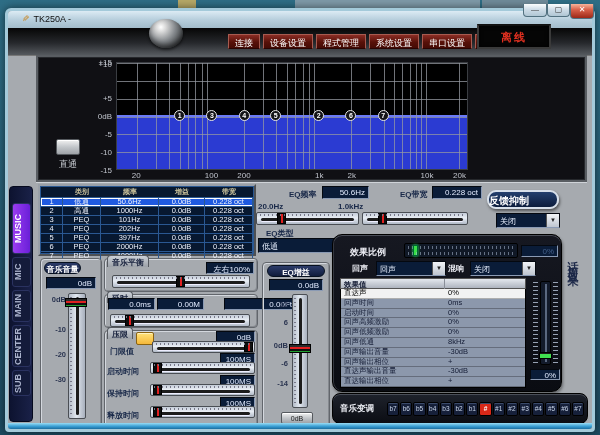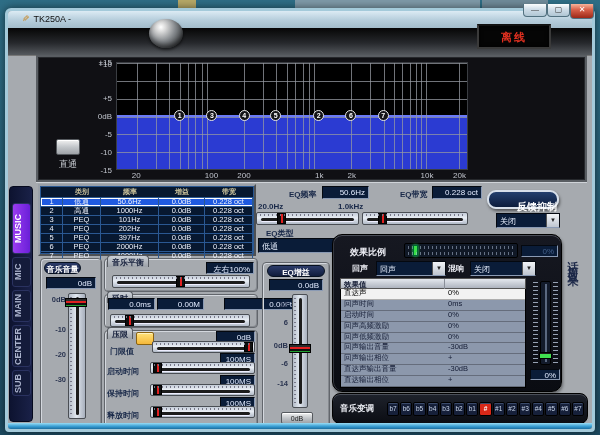--- a/index.html
+++ b/index.html
@@ -50,21 +50,21 @@
 .vslider::before{content:"";position:absolute;top:3px;bottom:3px;left:50%;width:3px;margin-left:-1px;background:#1c1c1c;border-radius:2px}
 .vslider::after{content:"";position:absolute;top:3px;bottom:3px;left:1px;width:2px;background:repeating-linear-gradient(180deg,#778 0 1px,transparent 1px 4px)}
 .vh{position:absolute;left:-4px;width:22px;height:9px;background:linear-gradient(180deg,#2a2a2a 0 2px,#e02020 2px 4px,#101010 4px 6px,#20a030 6px 8px,#222 8px 9px);border:1px solid #000;z-index:2}
 .dd{display:flex;background:#0a1c38;border:1px solid #04080f;border-bottom-color:#8a9ab4}
 .ddv{flex:1;color:#e8f0ff;font-size:8px;padding:2px 0 0 3px;white-space:nowrap;overflow:hidden}
 .ddb{width:13px;background:linear-gradient(180deg,#f2f4f7,#bfc6d0);color:#222;font-size:6px;text-align:center;line-height:13px;border-left:1px solid #555}
 .panel{border:1px solid #62666c;border-radius:4px;box-shadow:inset 1px 1px 0 #d4d8de,inset -1px -1px 0 #85898f}
 .ptab{background:linear-gradient(180deg,#ccd1d8,#9ca1a8);border:1px solid #565a60;border-bottom:none;border-radius:4px 4px 0 0;color:#16203c;font-weight:bold;font-size:8px;text-align:center;padding-top:1px}
 .tnavy{background:linear-gradient(180deg,#2c3c6a,#101c3c);border:1px solid #06101f;border-radius:6px;color:#fff;font-size:8px;font-weight:bold;text-align:center;padding-top:1px}
 .sticklab{width:26px;text-align:right;font-size:7.5px;font-weight:bold;color:#2a3450}
-.fbbtn{background:linear-gradient(180deg,#24406e,#0c1c3c);border:2px solid #d8e0ea;border-radius:9px;color:#fff;font-size:10px;font-weight:bold;text-align:right;padding-top:8px;box-shadow:1px 2px 3px rgba(0,0,0,.5)}
+.fbbtn{background:linear-gradient(180deg,#24406e,#0c1c3c);border:2px solid #d8e0ea;border-radius:9px;color:#fff;font-size:10px;font-weight:bold;text-align:left;padding-top:2px;box-shadow:1px 2px 3px rgba(0,0,0,.5)}
 .fx{left:332px;top:234px;width:230px;height:158px;background:linear-gradient(180deg,#161821,#0a0c12);border:1px solid #000;border-radius:10px;box-shadow:inset 0 1px 0 #4a4e58,inset 1px 0 0 #34373f,1px 2px 3px rgba(0,0,0,.4)}
 .fxlab{color:#ecedf4;font-size:9px;font-weight:bold}
 .ratio{background:#101826;border:1px solid #000;border-radius:2px}
 .ratio::before{content:"";position:absolute;left:3px;right:3px;top:2px;height:3px;background:repeating-linear-gradient(90deg,rgba(170,185,210,.55) 0 1px,transparent 1px 4px)}
 .ratio::after{content:"";position:absolute;left:3px;right:3px;bottom:2px;height:3px;background:repeating-linear-gradient(90deg,rgba(170,185,210,.55) 0 1px,transparent 1px 4px)}
 .rh{position:absolute;top:1px;width:5px;height:11px;background:#38e048;border:1px solid #063;box-shadow:0 0 3px #3f6}
 #fxh{display:grid;grid-template-columns:104px 1fr;background:linear-gradient(180deg,#e4e8ee,#aeb4bf);border:1px solid #555}
 .fxhc{font-size:7.5px;font-weight:bold;color:#141c34;padding:1px 0 0 3px;border-right:1px solid #8a8f99}
 #fxrows{display:flex;flex-direction:column;border:1px solid #000;border-top:none}
 .fxr{flex:1;display:grid;grid-template-columns:104px 1fr;background:#8c98ac;border-bottom:1px solid rgba(0,0,0,.28)}
@@ -91,20 +91,29 @@
   <div class="frag" style="left:295px;width:185px;background:#93a5b2"></div>
   <div class="frag" style="left:482px;width:66px;background:#81929f"></div>
 
   <div class="a frame"></div>
   <div class="a titlebar"><span class="pencil">✎</span><span>TK250A -</span></div>
   <div class="a wbtn" style="left:523px;width:24px">—</div>
   <div class="a wbtn" style="left:547px;width:23px">▢</div>
   <div class="a wbtn close" style="left:570px;width:24px">✕</div>
   <div class="a hdr"></div>
   <div class="a sphere"></div>
+  <div class="a" id="menu">
+      <div class="mbtn">连接</div>
+      <div class="mbtn">设备设置</div>
+      <div class="mbtn">程式管理</div>
+      <div class="mbtn">系统设置</div>
+      <div class="mbtn">串口设置</div>
+      <div class="mbtn">加锁</div>
+      <div class="mbtn">关于</div>
+    </div>
   <div class="a offline">离线</div>
 
   <div class="a eqpanel"></div>
   <div class="a" id="plot">
     <div id="fill"></div>
     <div id="zline"></div>
   <div class="vgrid" style="left: 5.72784%;"></div>
       <div class="vgrid" style="left: 11.119%;"></div>
       <div class="vgrid" style="left: 14.9442%;"></div>
       <div class="vgrid" style="left: 17.9112%;"></div>
@@ -329,20 +338,24 @@
       </div>
       <div class="fxr">
         <div class="fxc">回声高频激励</div>
         <div class="fxc">0%</div>
       </div>
       <div class="fxr">
         <div class="fxc">回声低频激励</div>
         <div class="fxc">0%</div>
       </div>
       <div class="fxr">
+        <div class="fxc">回声低通</div>
+        <div class="fxc">8kHz</div>
+      </div>
+      <div class="fxr">
         <div class="fxc">回声输出音量</div>
         <div class="fxc">-30dB</div>
       </div>
       <div class="fxr">
         <div class="fxc">回声输出相位</div>
         <div class="fxc">+</div>
       </div>
       <div class="fxr">
         <div class="fxc">直达声输出音量</div>
         <div class="fxc">-30dB</div>

